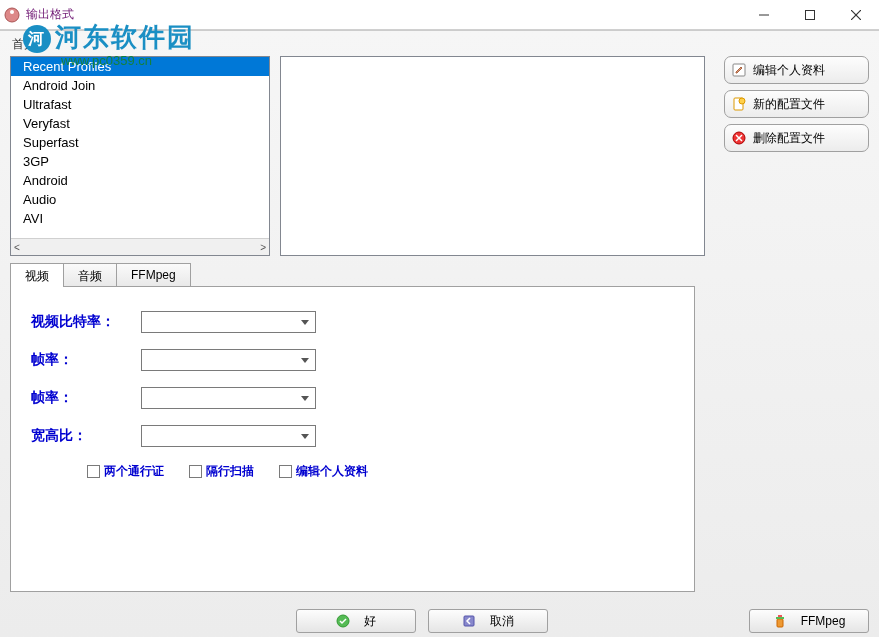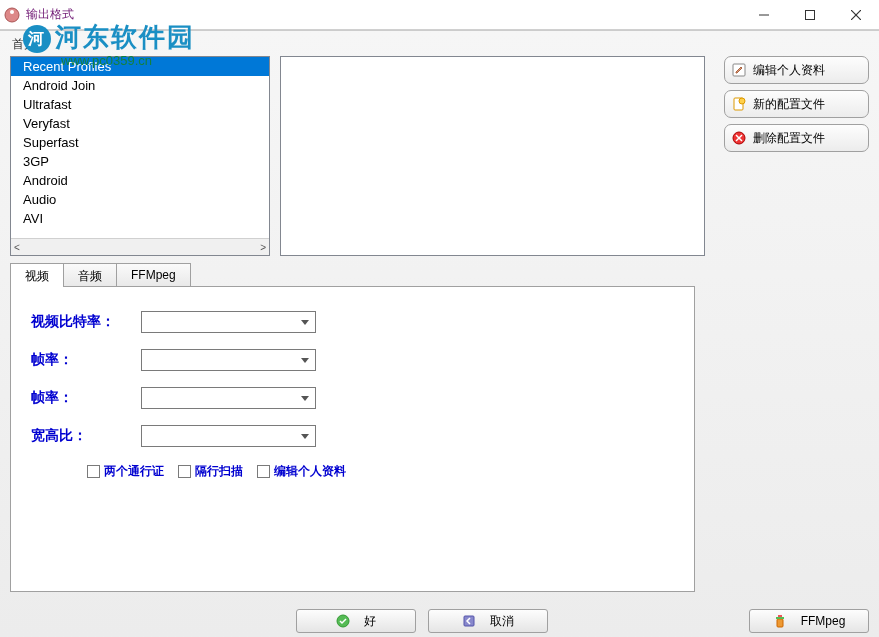--- a/index.html
+++ b/index.html
@@ -253,21 +253,21 @@
       position: absolute;
       right: 6px;
       top: 8px;
       border-left: 4px solid transparent;
       border-right: 4px solid transparent;
       border-top: 5px solid #555;
     }
     
     .check-row {
       display: flex;
-      gap: 8px;
+      gap: 19px;
       margin-left: 20px;
       padding-left: 36px;
     }
     .chk {
       display: flex;
       align-items: center;
       color: #0000d0;
       font-weight: bold;
       font-size: 12px;
       margin-right: 6px;

